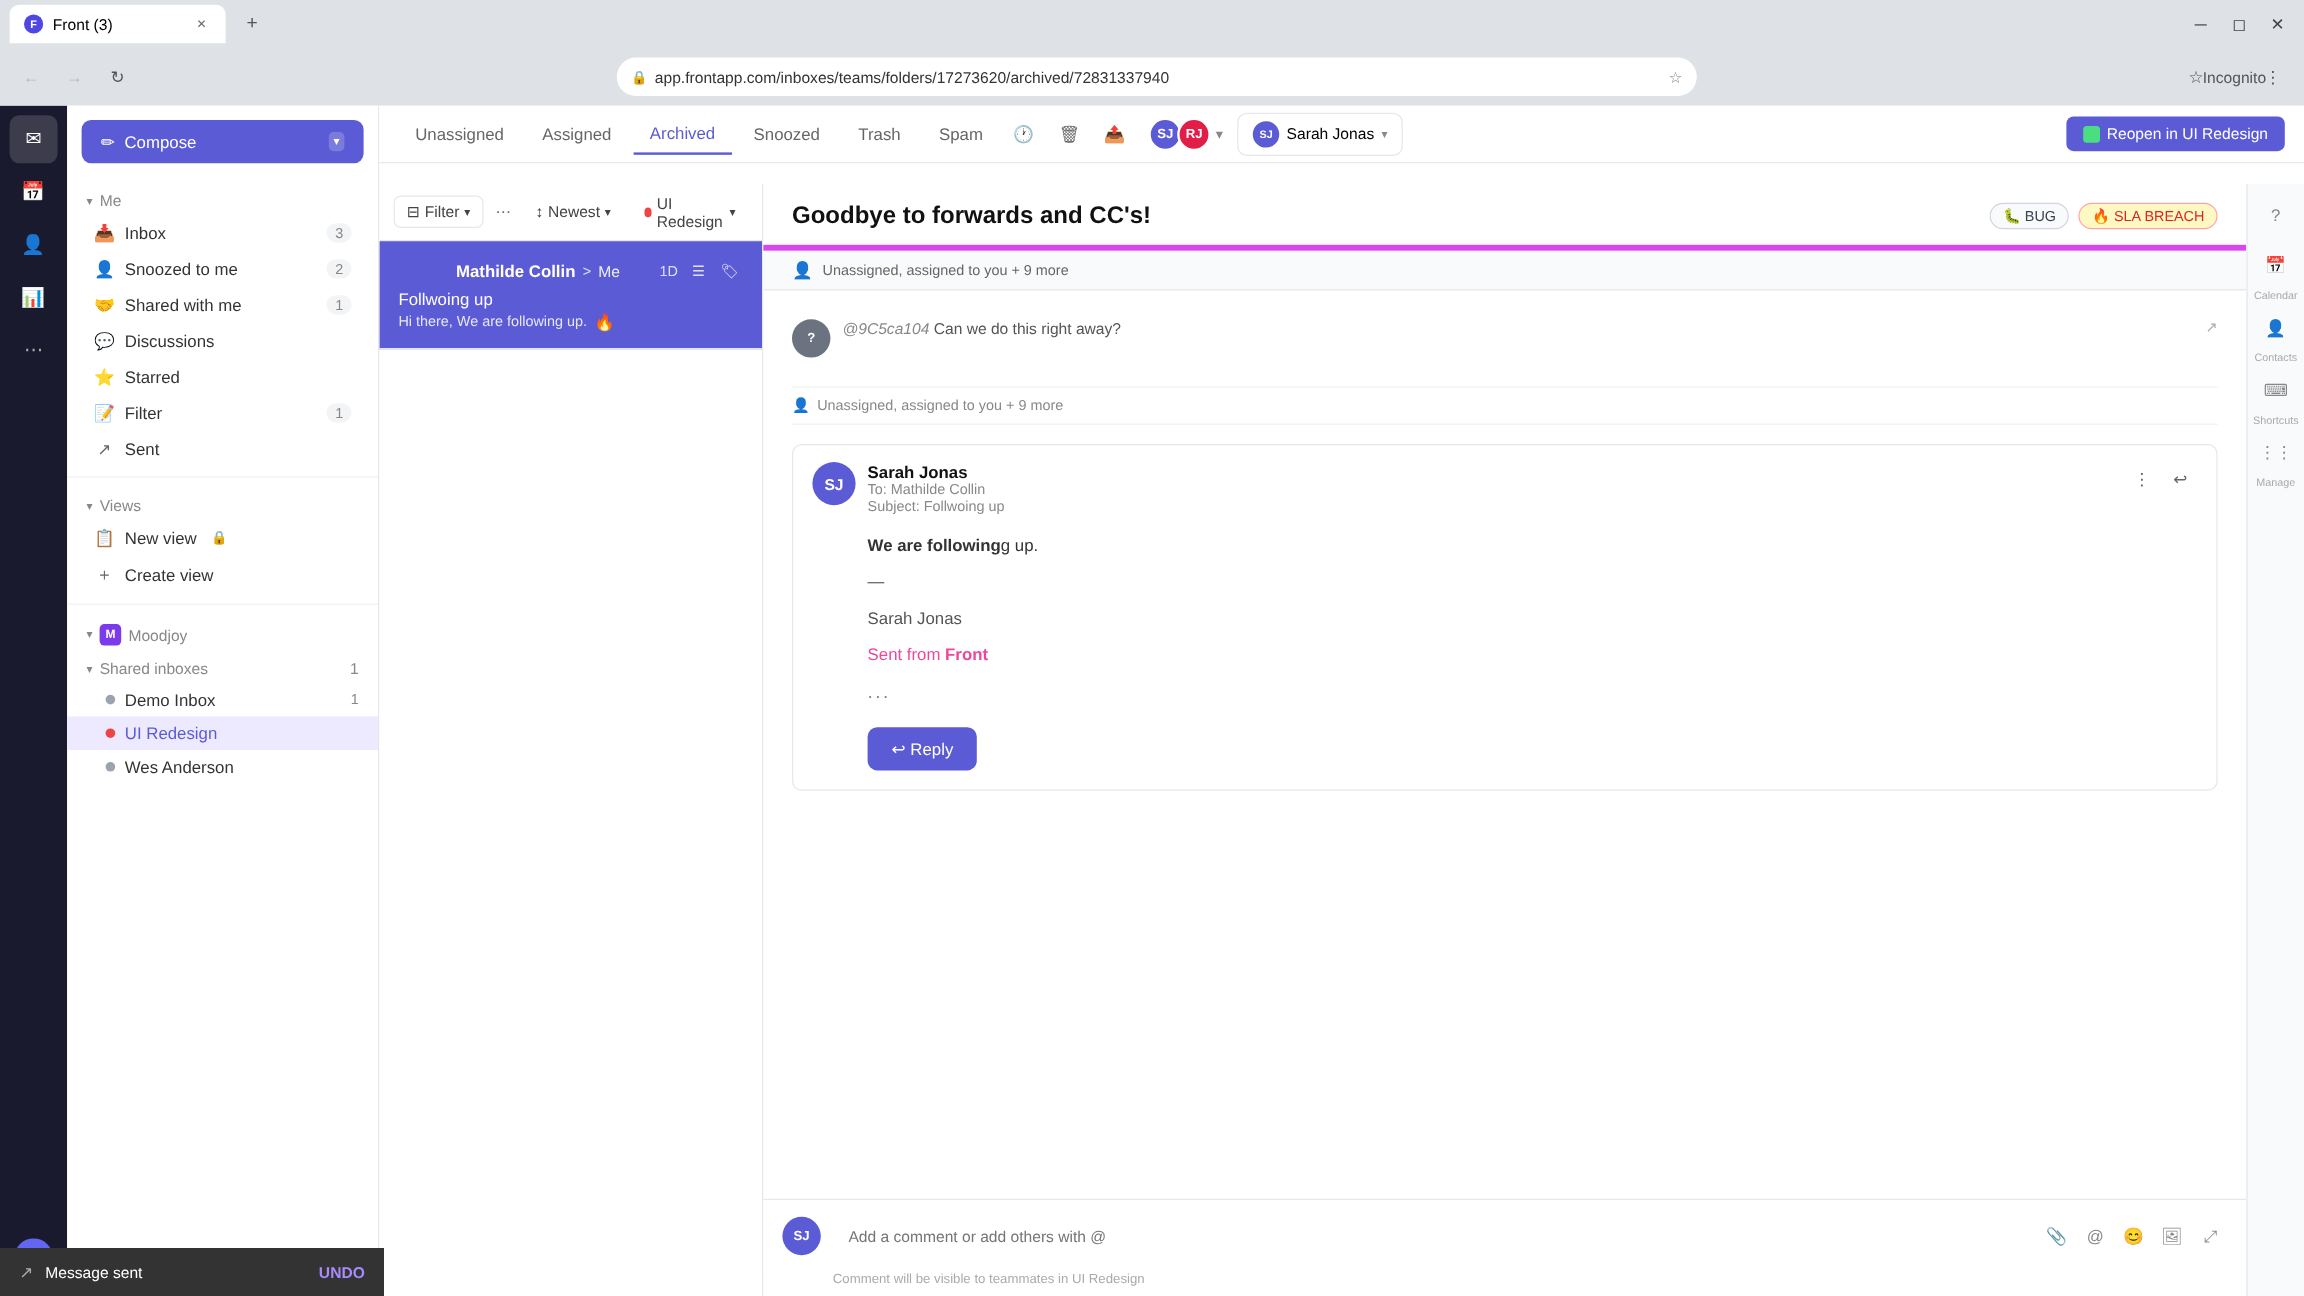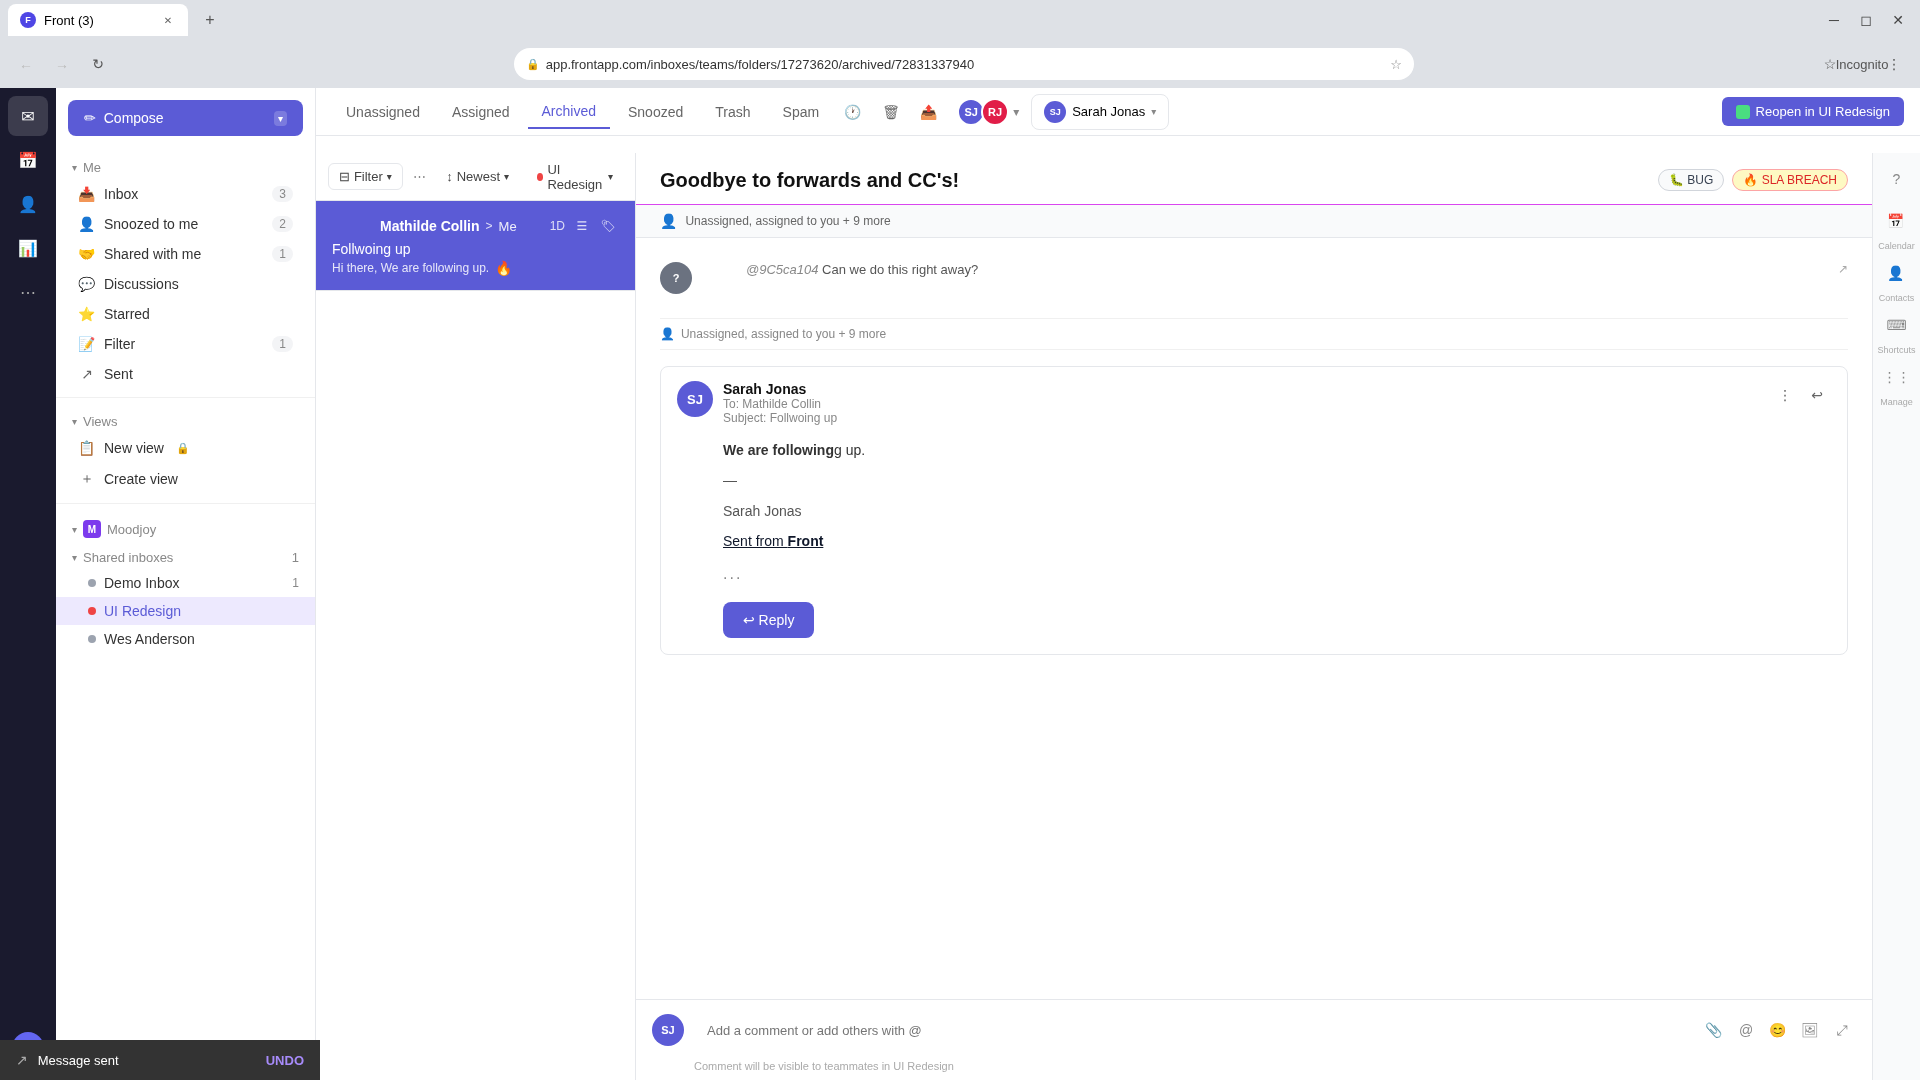--- a/index.html
+++ b/index.html
@@ -82,21 +82,21 @@
     .msg-to { font-size: 13px; opacity: 0.9; }
     .msg-time { margin-left: auto; font-size: 12px; opacity: 0.8; }
     .msg-icons { display: flex; gap: 4px; }
     .msg-icon-btn { width: 22px; height: 22px; border-radius: 4px; display: flex; align-items: center; justify-content: center; font-size: 12px; opacity: 0.8; cursor: pointer; }
     .msg-subject { font-size: 14px; font-weight: 500; margin-bottom: 3px; }
     .msg-preview { font-size: 12px; opacity: 0.85; }
     .msg-emoji { font-size: 14px; }
 
     
     .email-detail { flex: 1; display: flex; flex-direction: column; overflow: hidden; }
-    .email-header { padding: 16px 24px 12px; border-bottom: 1px solid #d946ef; display: flex; align-items: flex-start; gap: 12px; }
+    .email-header { padding: 16px 24px 12px; border-bottom: 5px solid #d946ef; display: flex; align-items: flex-start; gap: 12px; }
     .email-subject { font-size: 20px; font-weight: 600; color: #111; flex: 1; }
     .email-badges { display: flex; gap: 8px; align-items: center; }
     .badge { padding: 3px 10px; border-radius: 12px; font-size: 12px; font-weight: 500; border: 1px solid; cursor: pointer; text-align: center; }
     .badge-bug { border-color: #d1d5db; color: #374151; background: #f9fafb; }
     .badge-sla { border-color: #fca5a5; color: #dc2626; background: #fef9c3; }
 
     
     .assignee-row { padding: 8px 24px; background: #f9fafb; border-bottom: 1px solid #e5e7eb; display: flex; align-items: center; gap: 8px; }
     .assignee-icon { color: #888; font-size: 14px; }
     .assignee-text { font-size: 12px; color: #666; }
@@ -115,21 +115,21 @@
     .email-avatar { width: 36px; height: 36px; border-radius: 50%; background: #5b5bd6; display: flex; align-items: center; justify-content: center; color: white; font-size: 13px; font-weight: bold; flex-shrink: 0; }
     .email-sender-info { flex: 1; }
     .email-sender-name { font-size: 14px; font-weight: 600; color: #111; }
     .email-to { font-size: 12px; color: #888; }
     .email-subject-line { font-size: 12px; color: #888; }
     .email-msg-actions { display: flex; gap: 4px; }
     .email-action-btn { width: 28px; height: 28px; border-radius: 6px; display: flex; align-items: center; justify-content: center; cursor: pointer; color: #666; font-size: 14px; }
     .email-body { padding: 0 16px 16px 62px; }
     .email-body p { font-size: 14px; color: #333; line-height: 1.6; margin-bottom: 8px; }
     .email-body .signature { color: #555; }
-    .email-body .sent-from { color: #0f172a; text-decoration: underline; }
+    .email-body .sent-from { color: #ec4899; }
     .email-body .sent-from strong { font-weight: 700; }
     .email-body .ellipsis { color: #888; font-size: 16px; letter-spacing: 2px; }
     .reply-btn { display: inline-flex; align-items: center; gap: 6px; background: #5b5bd6; color: white; border-radius: 8px; padding: 10px 20px; font-size: 14px; font-weight: 500; cursor: pointer; margin-top: 8px; }
 
     
     .comment-box { border-top: 1px solid #e5e7eb; padding: 12px 16px; display: flex; align-items: center; gap: 10px; background: #fff; }
     .comment-avatar { width: 32px; height: 32px; border-radius: 50%; background: #5b5bd6; display: flex; align-items: center; justify-content: center; color: white; font-size: 11px; font-weight: bold; flex-shrink: 0; }
     .comment-input { flex: 1; height: 36px; border: 1px solid transparent; border-radius: 6px; padding: 8px 12px; font-size: 13px; color: #999; outline: none; background: transparent; cursor: text; }
     .comment-tools { display: flex; gap: 4px; }
     .comment-tool-btn { width: 28px; height: 28px; border-radius: 6px; display: flex; align-items: center; justify-content: center; cursor: pointer; color: #888; font-size: 14px; }
@@ -377,21 +377,21 @@
           <div class="assignee-row">
             <span class="assignee-icon">👤</span>
             <span class="assignee-text">Unassigned, assigned to you + 9 more</span>
           </div>
 
           <div class="email-thread">
 
             <div class="thread-partial">
               <div class="partial-msg">
                 <div class="partial-avatar">?</div>
-                <div style="flex:1;margin-left:44px;">
+                <div style="flex:1;">
                   <span class="partial-from">@9C5ca104 </span>
                   <span class="partial-text">Can we do this right away?</span>
                 </div>
                 <span class="partial-time">↗</span>
               </div>
             </div>
 
             <div style="display:flex;align-items:center;gap:6px;padding:8px 0;font-size:12px;color:#888;border-top:1px solid #f0f0f0;border-bottom:1px solid #f0f0f0;margin-bottom:16px;">
               <span>👤</span>
               <span>Unassigned, assigned to you + 9 more</span>

